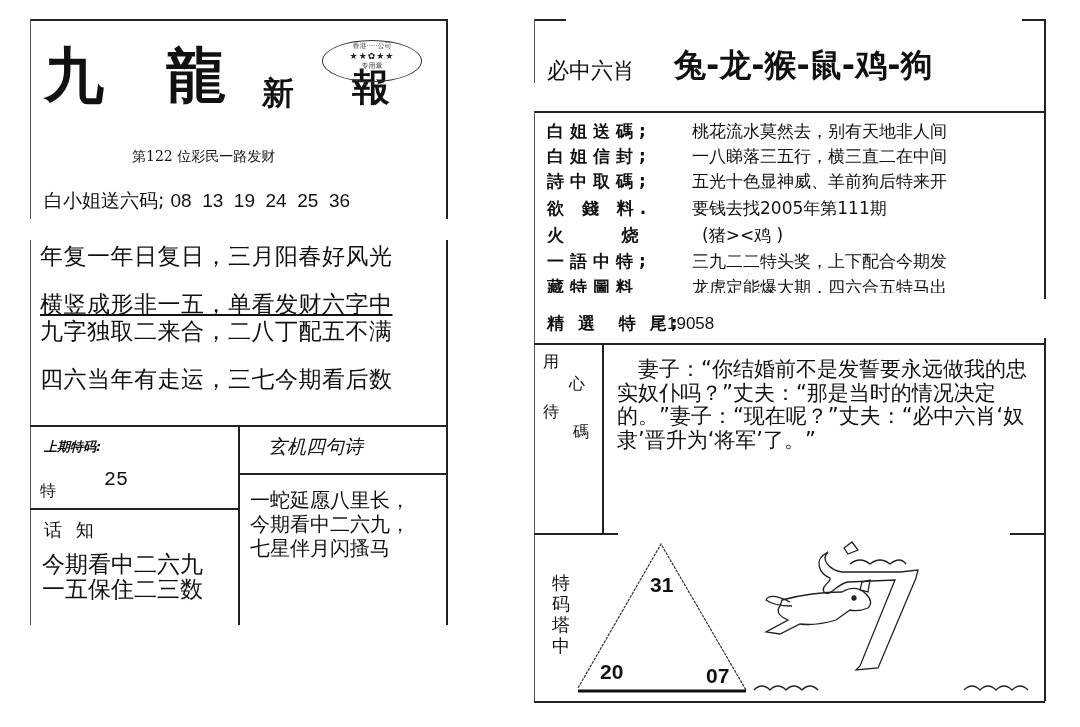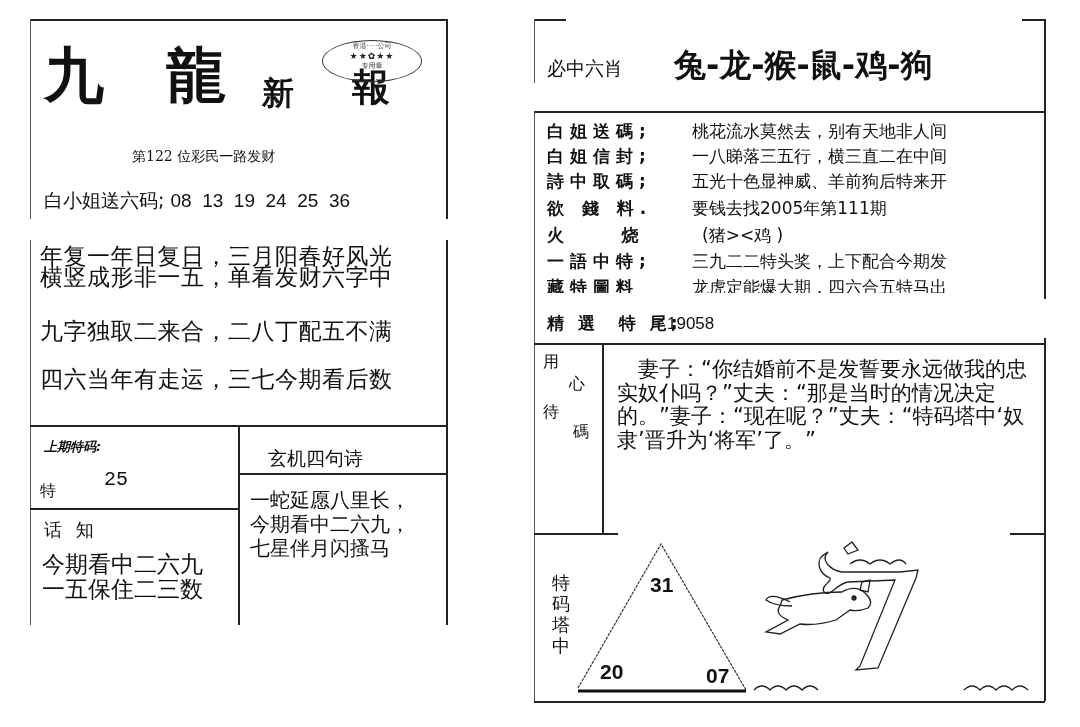--- a/index.html
+++ b/index.html
@@ -54,35 +54,35 @@
   </div>
 
   <div class="abs" style="left:132px;top:148px;font-size:14px;font-family:'DejaVu Serif',serif;">第122 位彩民一路发财</div>
 
   <div class="abs" style="left:44px;top:188px;font-size:19px;white-space:nowrap;">
     <span>白小姐送六码;</span>
     <span style="font-family:'Liberation Sans',sans-serif;white-space:pre;">08  13  19  24  25  36</span>
   </div>
 
   <div class="poem-line" style="top:241px;">年复一年日复日，三月阳春好风光</div>
-  <div class="poem-line" style="top:262px;">横竖成形非一五，单看发财六字中</div>
+  <div class="poem-line" style="top:289px;text-decoration:underline;">横竖成形非一五，单看发财六字中</div>
   <div class="poem-line" style="top:316px;">九字独取二来合，二八丁配五不满</div>
   <div class="poem-line" style="top:364px;">四六当年有走运，三七今期看后数</div>
 
   <div class="abs sm" style="left:44px;top:438px;font-weight:bold;font-style:italic;">上期特码:</div>
   <div class="abs" style="left:40px;top:481px;font-size:16px;">特</div>
   <div class="abs" style="left:104px;top:468px;font-size:20px;font-family:Liberation Mono, monospace;">25</div>
 
   <div class="abs" style="left:44px;top:518px;font-size:18px;font-family:'DejaVu Serif',serif;letter-spacing:4px;">话 知</div>
   <div class="abs" style="left:42px;top:552px;font-size:23px;line-height:25px;">
     <div>今期看中二六九</div>
     <div>一五保住二三数</div>
   </div>
 
-  <div class="abs" style="left:268px;top:446px;font-size:19px;">玄机四句诗</div>
+  <div class="abs" style="left:268px;top:434px;font-size:19px;font-style:italic;">玄机四句诗</div>
   <div class="abs" style="left:250px;top:488px;font-size:20px;line-height:24px;white-space:nowrap;">
     <div>一蛇延愿八里长，</div>
     <div>今期看中二六九，</div>
     <div>七星伴月闪搔马</div>
   </div>
 </div>
 
 <div>
 
   <div class="line" style="left:534px;top:19px;width:32px;height:1.5px;"></div>
@@ -91,37 +91,37 @@
   <div class="line" style="left:1044px;top:19px;width:1.5px;height:280px;"></div>
   <div class="line" style="left:534px;top:111px;width:511px;height:1.5px;"></div>
   <div class="line thin" style="left:534px;top:111px;width:1px;height:590px;"></div>
   <div class="line" style="left:534px;top:343px;width:511px;height:1.5px;"></div>
   <div class="line" style="left:1044px;top:338px;width:1.5px;height:363px;"></div>
   <div class="line" style="left:602px;top:343px;width:1.5px;height:190px;"></div>
   <div class="line" style="left:534px;top:533px;width:84px;height:1.5px;"></div>
   <div class="line" style="left:1010px;top:533px;width:35px;height:1.5px;"></div>
   <div class="line" style="left:534px;top:701px;width:511px;height:1.5px;"></div>
 
-  <div class="abs" style="left:547px;top:56px;font-size:19px;">必中六肖</div>
+  <div class="abs" style="left:547px;top:56px;font-size:22px;">必中六肖</div>
   <div class="abs" style="left:674px;top:44px;font-size:32px;font-weight:bold;white-space:nowrap;">兔-龙-猴-鼠-鸡-狗</div>
 
   <div class="row" style="top:120px;"><span class="lab" style="width:145px;">白姐送碼;</span><span>桃花流水莫然去，别有天地非人间</span></div>
   <div class="row" style="top:145px;"><span class="lab" style="width:145px;">白姐信封;</span><span>一八睇落三五行，横三直二在中间</span></div>
   <div class="row" style="top:170px;"><span class="lab" style="width:145px;">詩中取碼;</span><span>五光十色显神威、羊前狗后特来开</span></div>
   <div class="row" style="top:197px;"><span class="lab" style="width:145px;">欲 錢 料.</span><span>要钱去找2005年第111期</span></div>
   <div class="row" style="top:224px;"><span class="lab" style="width:155px;white-space:pre;letter-spacing:2px;">火       烧</span><span>(猪&gt;&lt;鸡  )</span></div>
   <div class="row" style="top:250px;"><span class="lab" style="width:145px;">一語中特;</span><span>三九二二特头奖，上下配合今期发</span></div>
   <div class="row" style="top:276px;height:17px;overflow:hidden;"><span class="lab" style="width:145px;">藏特圖料</span><span>龙虎定能爆大期，四六合五特马出</span></div>
   <div class="row" style="top:312px;"><span class="lab" style="width:140px;white-space:pre;letter-spacing:4px;">精 選  特 尾;</span><span style="font-family:'Liberation Sans',sans-serif;margin-left:-20px;">19058</span></div>
 
   <div class="abs" style="left:543px;top:352px;font-size:16px;font-family:'DejaVu Serif',serif;">用</div>
   <div class="abs" style="left:569px;top:374px;font-size:16px;font-family:'DejaVu Serif',serif;">心</div>
   <div class="abs" style="left:543px;top:402px;font-size:16px;font-family:'DejaVu Serif',serif;">待</div>
   <div class="abs" style="left:573px;top:422px;font-size:16px;font-family:'DejaVu Serif',serif;">碼</div>
-  <div class="joke">　妻子：“你结婚前不是发誓要永远做我的忠实奴仆吗？”丈夫：“那是当时的情况决定的。”妻子：“现在呢？”丈夫：“特码塔中‘奴隶’晋升为‘将军’了。”</div>
+  <div class="joke">　妻子：“你结婚前不是发誓要永远做我的忠实奴仆吗？”丈夫：“那是当时的情况决定的。”妻子：“现在呢？”丈夫：“必中六肖‘奴隶’晋升为‘将军’了。”</div>
 
   <div class="abs" style="left:552px;top:572px;font-size:18px;width:20px;line-height:21px;word-break:break-all;">特码塔中</div>
   <svg class="abs" style="left:574px;top:540px;" width="180" height="160">
     <polyline points="4,148 87,4 172,150" fill="none" stroke="#333" stroke-width="1.2" stroke-dasharray="3,1"></polyline>
     <line x1="4" y1="151" x2="172" y2="151" stroke="#111" stroke-width="3"></line>
   </svg>
   <div class="tri-num" style="left:650px;top:573px;">31</div>
   <div class="tri-num" style="left:600px;top:660px;">20</div>
   <div class="tri-num" style="left:706px;top:664px;">07</div>
 

